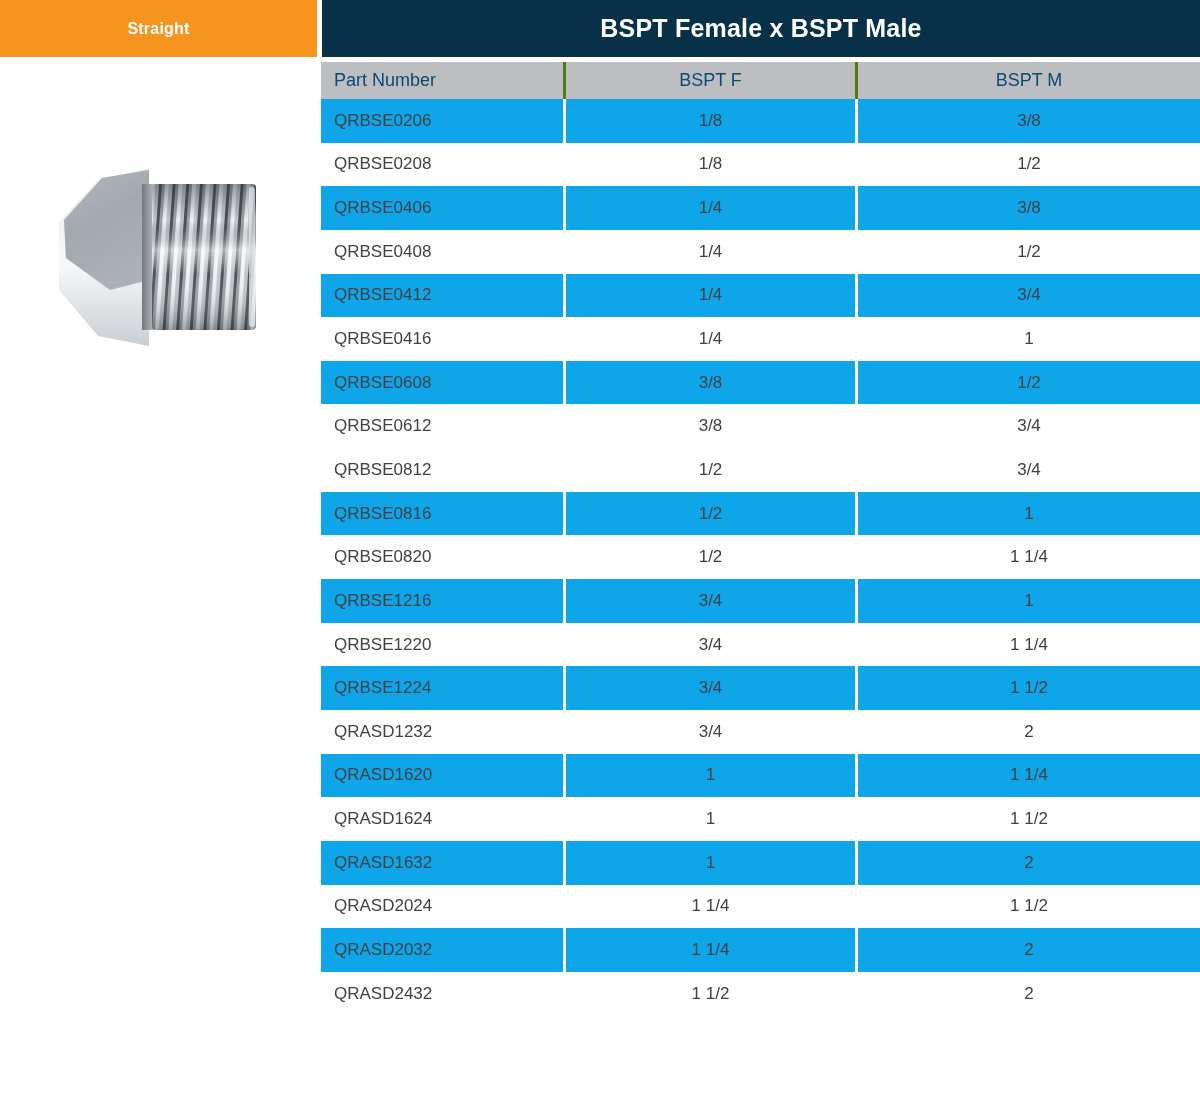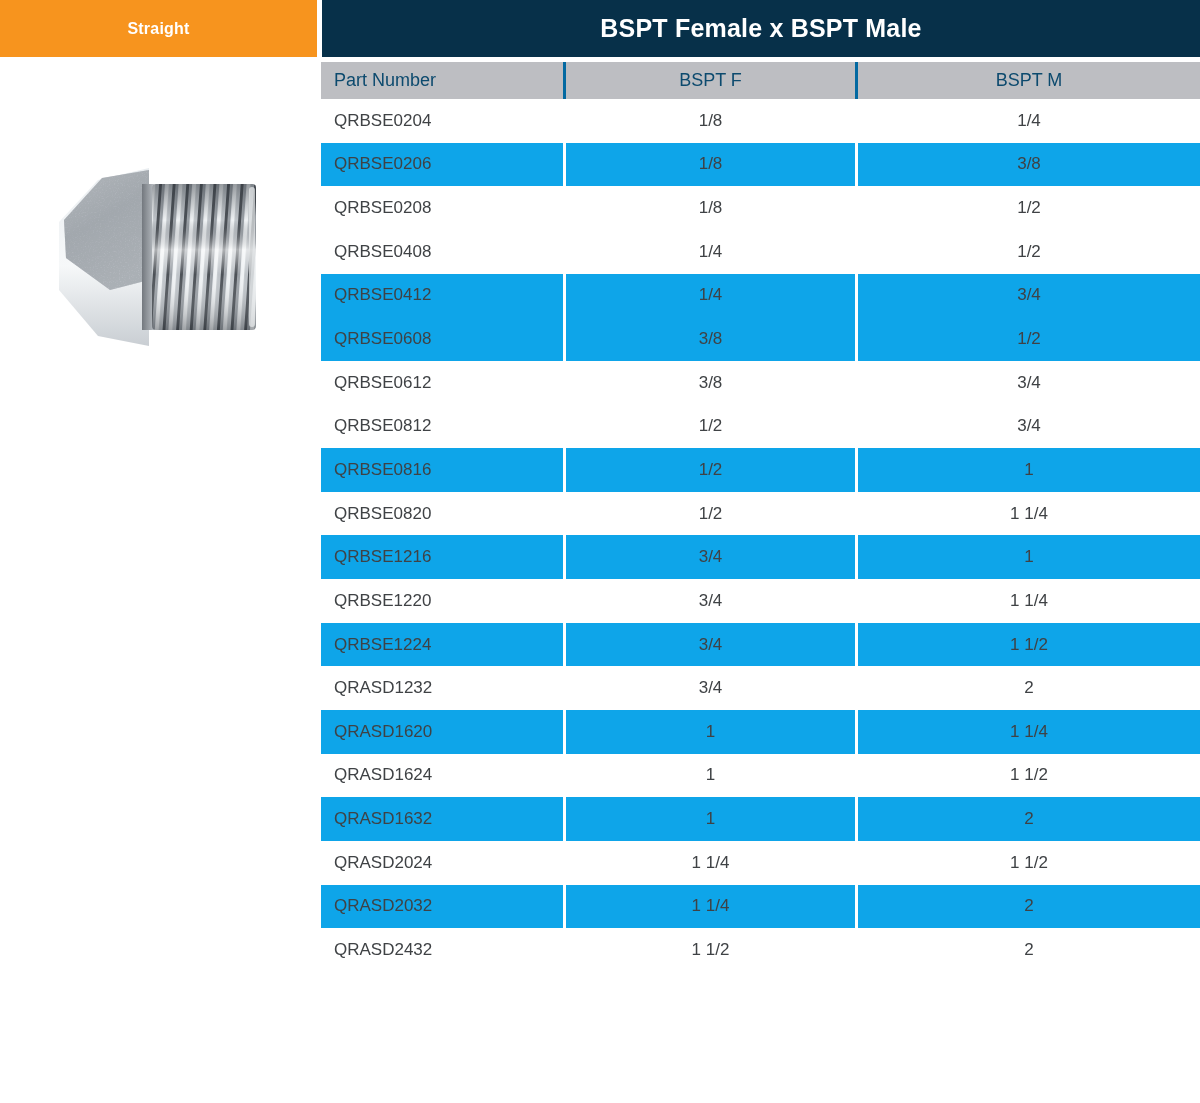--- a/index.html
+++ b/index.html
@@ -52,21 +52,21 @@
   thead th {
     height: 37px;
     background: #BDBEC2;
     color: #0c4a6e;
     font-weight: normal;
     font-size: 18px;
     text-align: center;
     vertical-align: middle;
   }
   thead th:first-child { text-align: left; padding-left: 13px; }
-  thead th + th { border-left: 3px solid #0369a1; }
+  thead th + th { border-left: 3px solid #4d7c0f; }
 
   tbody td {
     height: 43.65px;
     font-size: 17px;
     color: #3f4245;
     text-align: center;
     vertical-align: middle;
     background: #ffffff;
   }
   tbody td:first-child { text-align: left; padding-left: 13px; }
@@ -146,44 +146,49 @@
         <col style="width:345px">
       </colgroup>
       <thead>
         <tr>
           <th>Part Number</th>
           <th>BSPT F</th>
           <th>BSPT M</th>
         </tr>
       </thead>
       <tbody>
-          <tr>
-            <td>QRBSE0204</td>
-            <td>1/8</td>
-            <td>1/4</td>
-          </tr>
           <tr class="alt">
             <td>QRBSE0206</td>
             <td>1/8</td>
             <td>3/8</td>
           </tr>
           <tr>
             <td>QRBSE0208</td>
             <td>1/8</td>
             <td>1/2</td>
           </tr>
+          <tr class="alt">
+            <td>QRBSE0406</td>
+            <td>1/4</td>
+            <td>3/8</td>
+          </tr>
           <tr>
             <td>QRBSE0408</td>
             <td>1/4</td>
             <td>1/2</td>
           </tr>
           <tr class="alt">
             <td>QRBSE0412</td>
             <td>1/4</td>
             <td>3/4</td>
+          </tr>
+          <tr>
+            <td>QRBSE0416</td>
+            <td>1/4</td>
+            <td>1</td>
           </tr>
           <tr class="alt">
             <td>QRBSE0608</td>
             <td>3/8</td>
             <td>1/2</td>
           </tr>
           <tr>
             <td>QRBSE0612</td>
             <td>3/8</td>
             <td>3/4</td>

